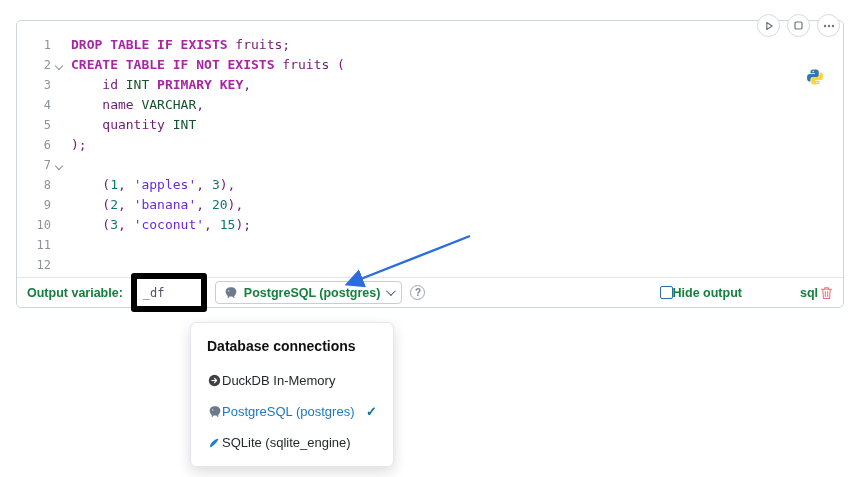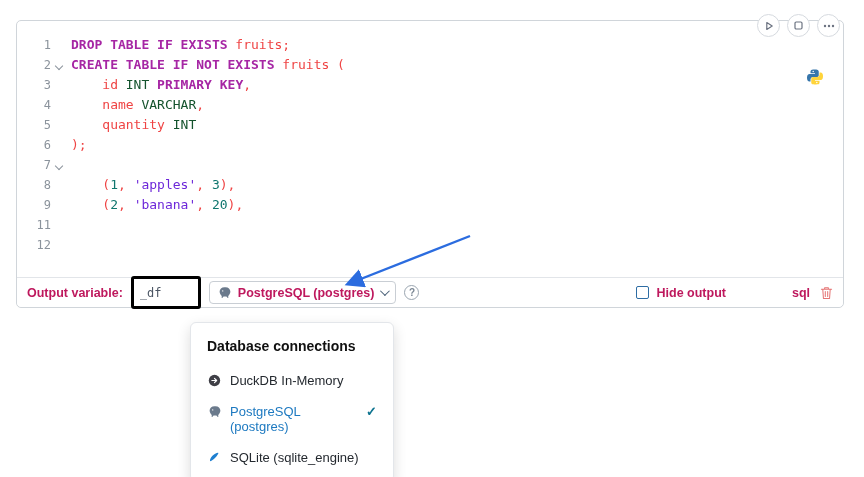--- a/index.html
+++ b/index.html
@@ -31,59 +31,59 @@
   .gutter-num { width:34px; text-align:right; color:#8b939c; font-size:12px; flex:none;
                 font-family:"DejaVu Sans Mono", monospace; }
   .gutter-fold { width:16px; flex:none; text-align:center; }
   .fold-caret { display:inline-block; width:5px; height:5px; border-right:1.3px solid #8b939c;
                 border-bottom:1.3px solid #8b939c; transform:rotate(45deg); vertical-align:middle; }
   .code-content { white-space:pre; padding-left:4px; color:#1f2933; }
   .tok-kw  { color:#a626a4; font-weight:bold;text-align:right; }
   .tok-ty  { color:#14532d; }
   .tok-str { color:#6d28d9; }
   .tok-num { color:#0f766e; }
-  .tok-pl  { color:#ef4444; }
+  .tok-pl  { color:#701a75; }
 
   
   .toolbar {
     position:absolute; left:0; right:0; bottom:0; height:30px; border-top:1px solid #e2e5e9;
     display:flex; align-items:center; padding:0 10px; gap:8px; box-sizing:border-box; background:#fff;
     border-radius:0 0 5px 5px;
   }
-  .tb-label { font-size:12.5px; font-weight:bold; color:#be185d; white-space:nowrap; }
+  .tb-label { font-size:12.5px; font-weight:bold; color:#15803d; white-space:nowrap; }
   .var-input {
-    width:52px; height:17px; border:3px solid #000000; border-radius:3px; background:#fff;
+    width:52px; height:17px; border:6px solid #000000; border-radius:3px; background:#fff;
     font-family:"DejaVu Sans Mono", monospace; font-size:12px; color:#4b5563; padding:5px 6px;
   }
   .conn-select {
     display:flex; align-items:center; gap:6px; border:1px solid #c9ced4; border-radius:4px;
     padding:0 8px; height:21px; background:#fff; cursor:pointer;
   }
   .select-caret { display:inline-block; width:6px; height:6px; border-right:1.4px solid #4a6078;
                   border-bottom:1.4px solid #4a6078; transform:rotate(45deg) translateY(-2px); }
   .help-btn {
     width:15px; height:15px; border-radius:50%; border:1px solid #9aa5b0; background:#fff;
     color:#7b8794; font-size:10px; font-weight:bold; display:flex; align-items:center;
     justify-content:center; padding:0; cursor:pointer;
   }
-  .tb-right { margin-left:auto; display:flex; align-items:center; gap:8px; }
+  .tb-right { margin-left:auto; display:flex; align-items:center; }
   .checkbox { width:13px; height:13px; border:1.5px solid #2e6da4; border-radius:2px;
               background:#fff; box-sizing:border-box; cursor:pointer; }
   .lang-label { margin-left:58px; }
   .trash-btn { background:none; border:none; padding:0; margin-left:2px; cursor:pointer;
                display:flex; align-items:center; }
 
   
   .menu {
     position:absolute; left:190px; top:322px; width:202px; background:#fff;
     border:1px solid #e3e6ea; border-radius:6px; box-shadow:0 5px 14px rgba(0,0,0,.14);
     padding:6px 0 8px; z-index:10;
   }
   .menu-title { padding:9px 16px 11px; font-size:14px; font-weight:bold; color:#111; }
-  .menu-item { display:flex; gap:9px; padding:8px 16px; font-size:13px;
+  .menu-item { display:flex; align-items:center; gap:1px; padding:8px 16px; font-size:13px;
                color:#24292f; cursor:pointer; }
   .menu-item.selected { color:#1d79c0; }
   .menu-icon { width:14px; height:14px; display:flex; align-items:center; justify-content:center; flex:none; }
   .menu-check { margin-left:auto; color:#0e7490; font-size:13px; font-weight:bold; }
 
   .annotation-arrow { position:absolute; left:332px; top:228px; z-index:6; pointer-events:none; }
 </style>
 </head>
 <body>
 
@@ -166,20 +166,25 @@
             <span class="gutter-num">8</span>
             <span class="gutter-fold"></span>
             <span class="code-content"><span class="tok-pl">    (</span><span class="tok-num">1</span><span class="tok-pl">, </span><span class="tok-str">'apples'</span><span class="tok-pl">, </span><span class="tok-num">3</span><span class="tok-pl">),</span></span>
           </div>
           <div class="code-line">
             <span class="gutter-num">9</span>
             <span class="gutter-fold"></span>
             <span class="code-content"><span class="tok-pl">    (</span><span class="tok-num">2</span><span class="tok-pl">, </span><span class="tok-str">'banana'</span><span class="tok-pl">, </span><span class="tok-num">20</span><span class="tok-pl">),</span></span>
           </div>
           <div class="code-line">
+            <span class="gutter-num">10</span>
+            <span class="gutter-fold"></span>
+            <span class="code-content"><span class="tok-pl">    (</span><span class="tok-num">3</span><span class="tok-pl">, </span><span class="tok-str">'coconut'</span><span class="tok-pl">, </span><span class="tok-num">15</span><span class="tok-pl">);</span></span>
+          </div>
+          <div class="code-line">
             <span class="gutter-num">11</span>
             <span class="gutter-fold"></span>
             <span class="code-content"></span>
           </div>
           <div class="code-line">
             <span class="gutter-num">12</span>
             <span class="gutter-fold"></span>
           </div>
         </div>
     </div>

